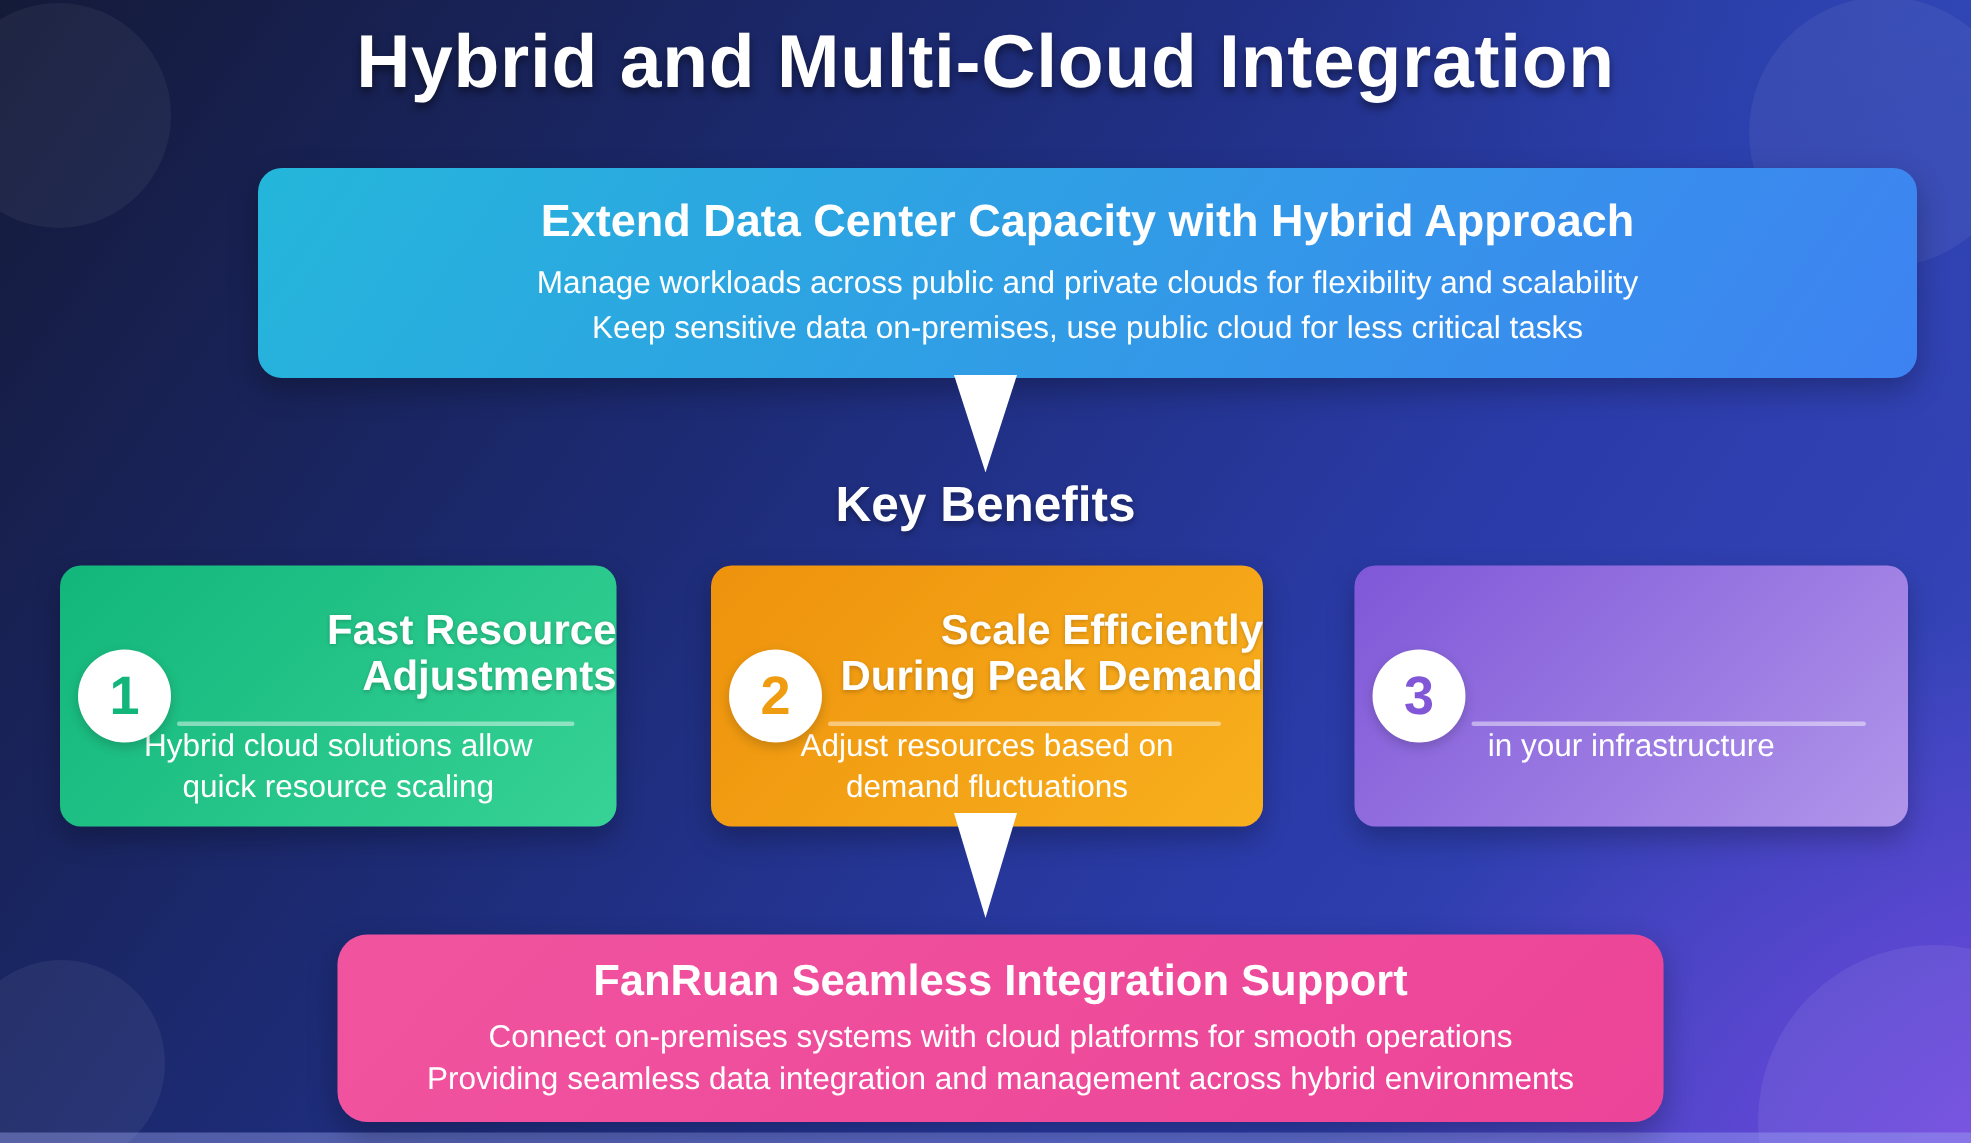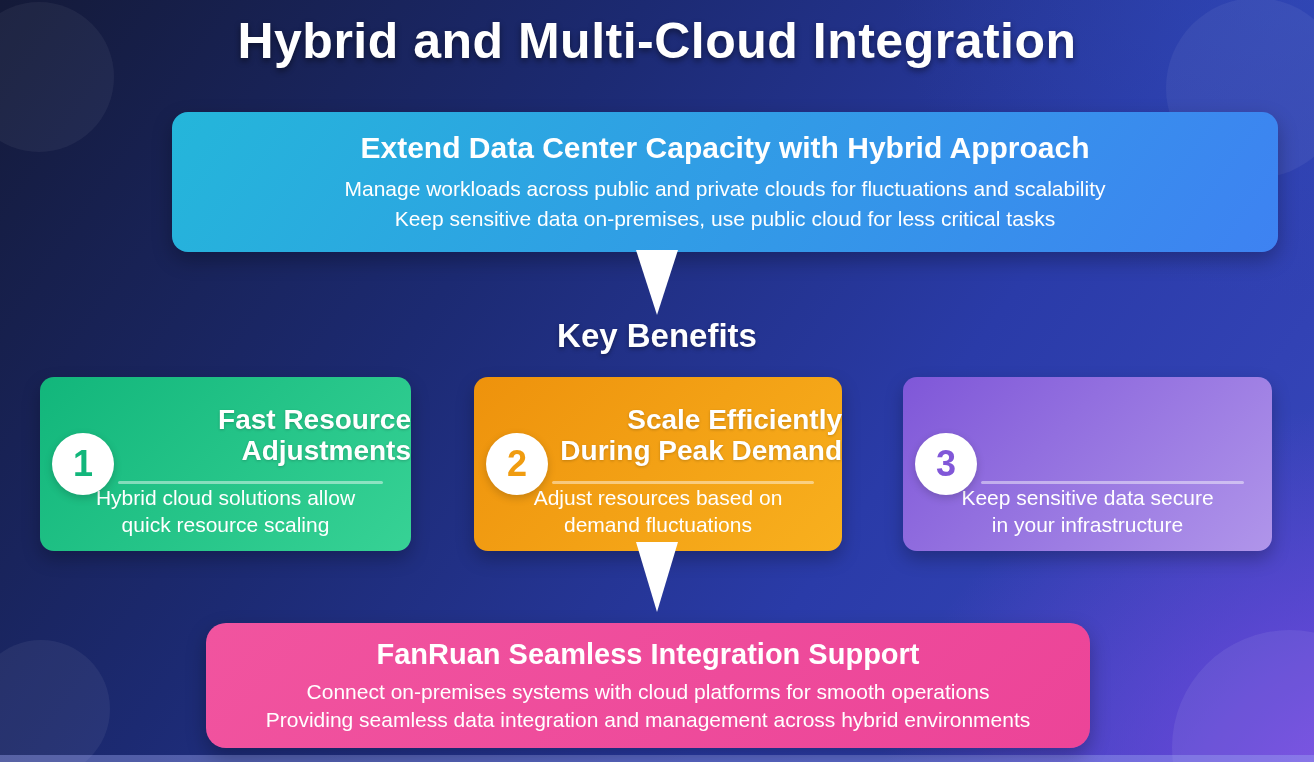--- a/index.html
+++ b/index.html
@@ -86,21 +86,21 @@
   .divider {
     position: absolute; top: 104px; left: 78px; right: 28px; height: 3px;
     background: rgba(255,255,255,0.45); border-radius: 2px;
   }
   .b-desc {
     position: absolute; top: 107px; left: 6px; right: 6px;
     text-align: center; font-size: 21px; line-height: 27px;
   }
 
   .bottom-card {
-    position: absolute; left: 206px; top: 623px; width: 884px; height: 125px;
+    position: absolute; left: 225px; top: 623px; width: 884px; height: 125px;
     border-radius: 20px;
     background: linear-gradient(135deg, #f1549f 0%, #ec4498 100%);
     box-shadow: 0 8px 20px rgba(0,0,0,0.28);
     display: flex; flex-direction: column; align-items: center; justify-content: center;
     text-align: center; z-index: 5;
   }
   .bottom-card-title { font-size: 29px; font-weight: bold; margin-bottom: 7px; }
   .bottom-card-line { font-size: 21px; line-height: 28px; }
 
   .bottom-bar {
@@ -115,21 +115,21 @@
 
   <div class="bg-circle c-tl"></div>
   <div class="bg-circle c-tr"></div>
   <div class="bg-circle c-bl"></div>
   <div class="bg-circle c-br"></div>
 
   <h1 class="main-title">Hybrid and Multi-Cloud Integration</h1>
 
   <section class="top-card">
     <div class="top-card-title">Extend Data Center Capacity with Hybrid Approach</div>
-    <div class="top-card-line">Manage workloads across public and private clouds for fluctuations and scalability</div>
+    <div class="top-card-line">Manage workloads across public and private clouds for flexibility and scalability</div>
     <div class="top-card-line">Keep sensitive data on-premises, use public cloud for less critical tasks</div>
   </section>
 
   <div class="triangle t1"></div>
 
   <h2 class="section-heading">Key Benefits</h2>
 
   <section class="benefit card-1">
     <div class="num-circle">
       <span class="num n1">1</span>
@@ -159,21 +159,20 @@
       <div>demand fluctuations</div>
     </div>
   </section>
 
   <section class="benefit card-3">
     <div class="num-circle">
       <span class="num n3">3</span>
     </div>
     <div class="divider"></div>
     <div class="b-desc">
-      <div>Keep sensitive data secure</div>
       <div>in your infrastructure</div>
     </div>
   </section>
 
   <div class="triangle t2"></div>
 
   <section class="bottom-card">
     <div class="bottom-card-title">FanRuan Seamless Integration Support</div>
     <div class="bottom-card-line">Connect on-premises systems with cloud platforms for smooth operations</div>
     <div class="bottom-card-line">Providing seamless data integration and management across hybrid environments</div>

